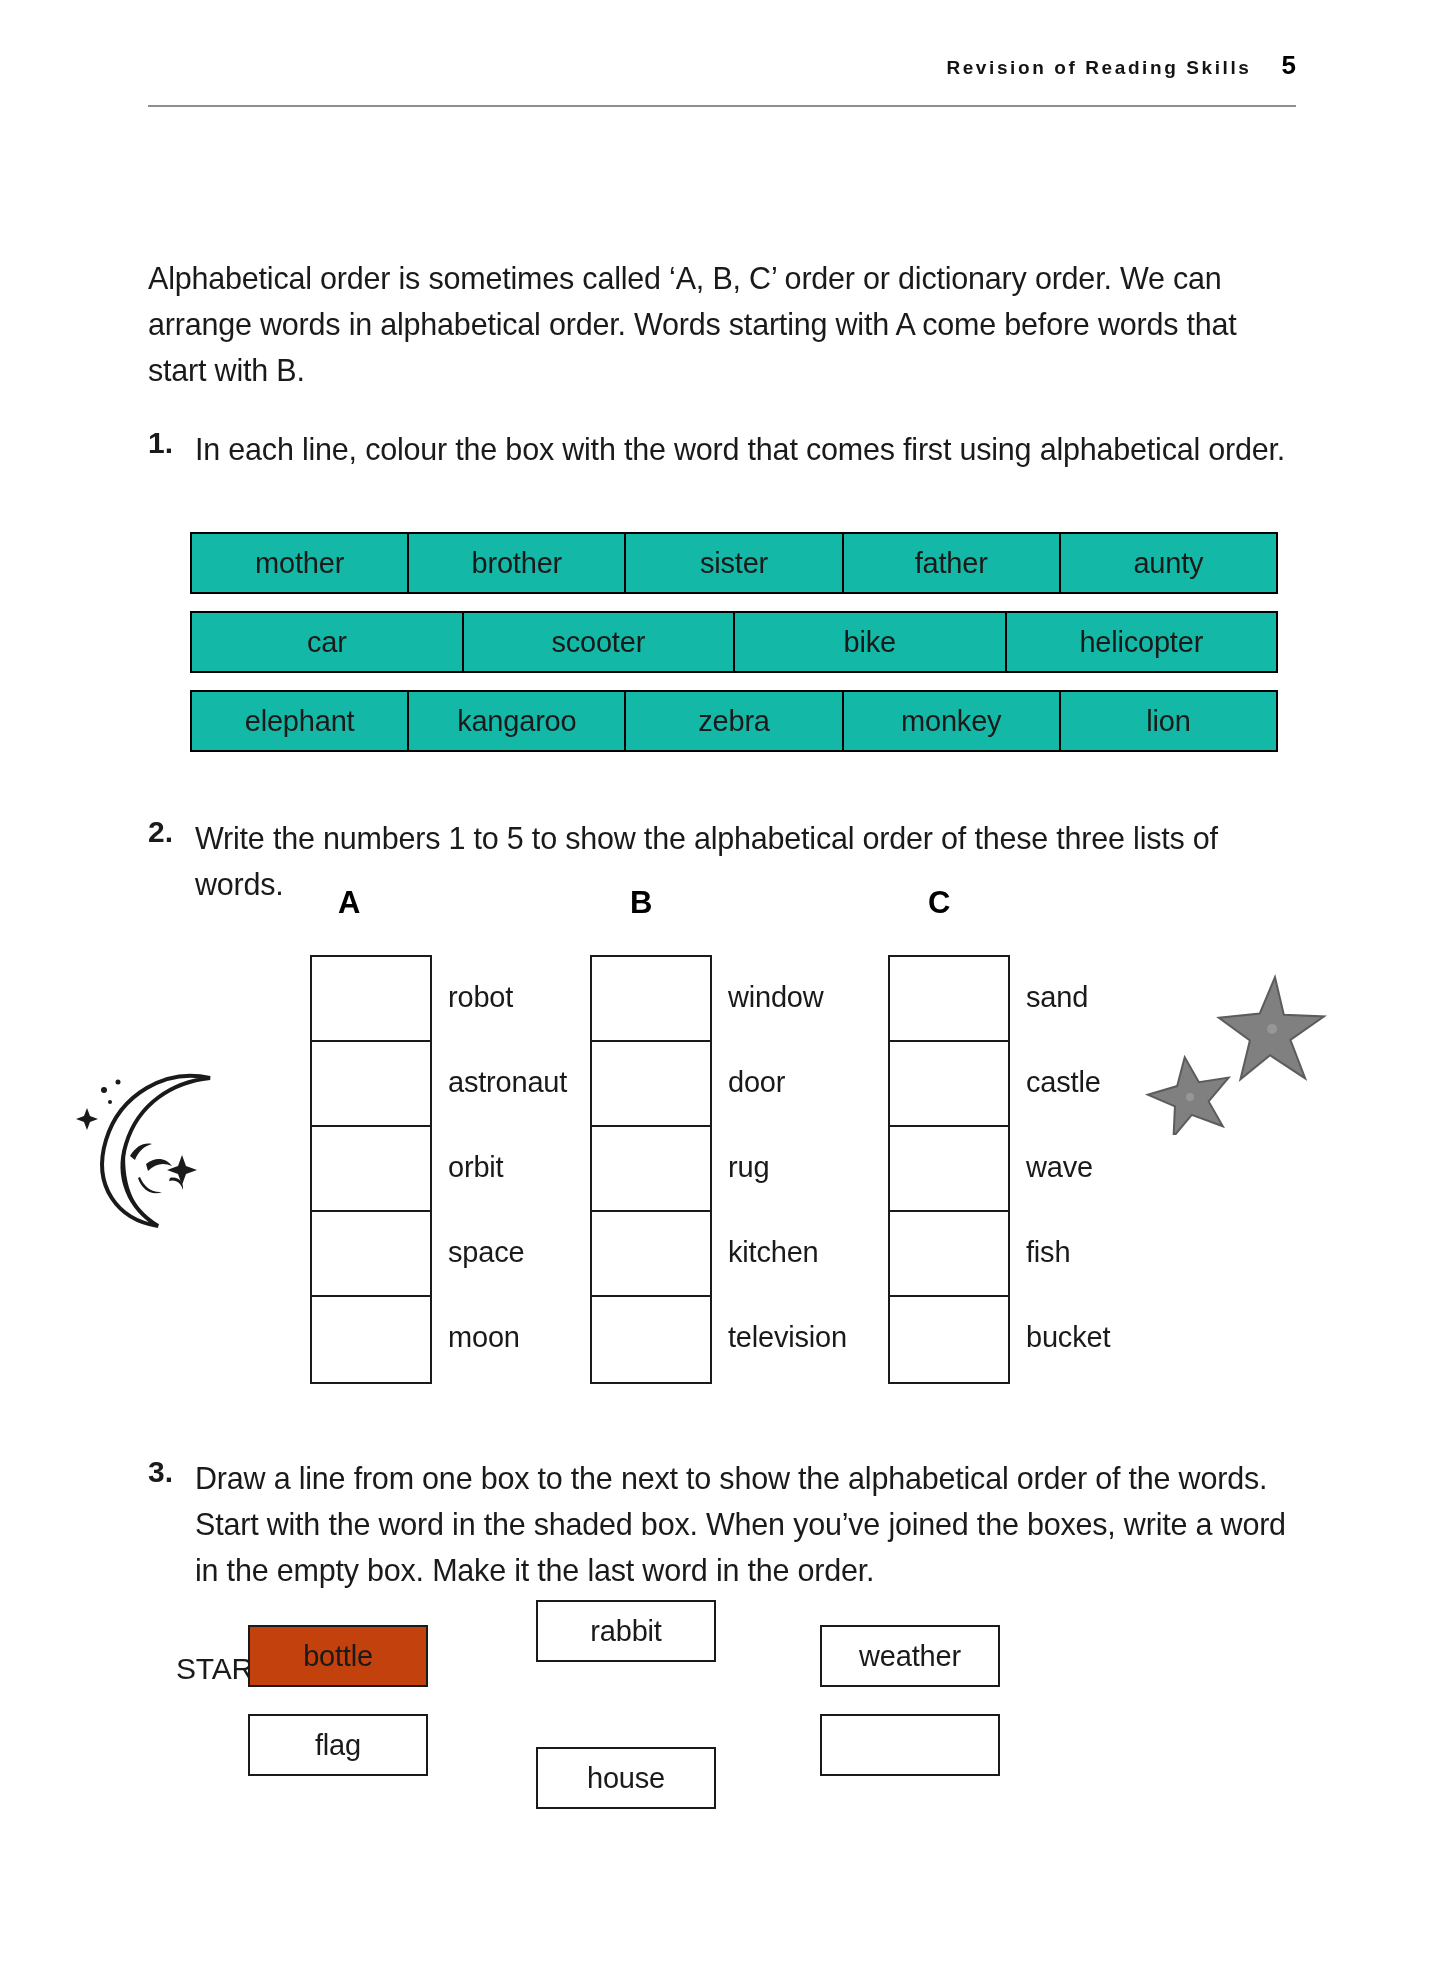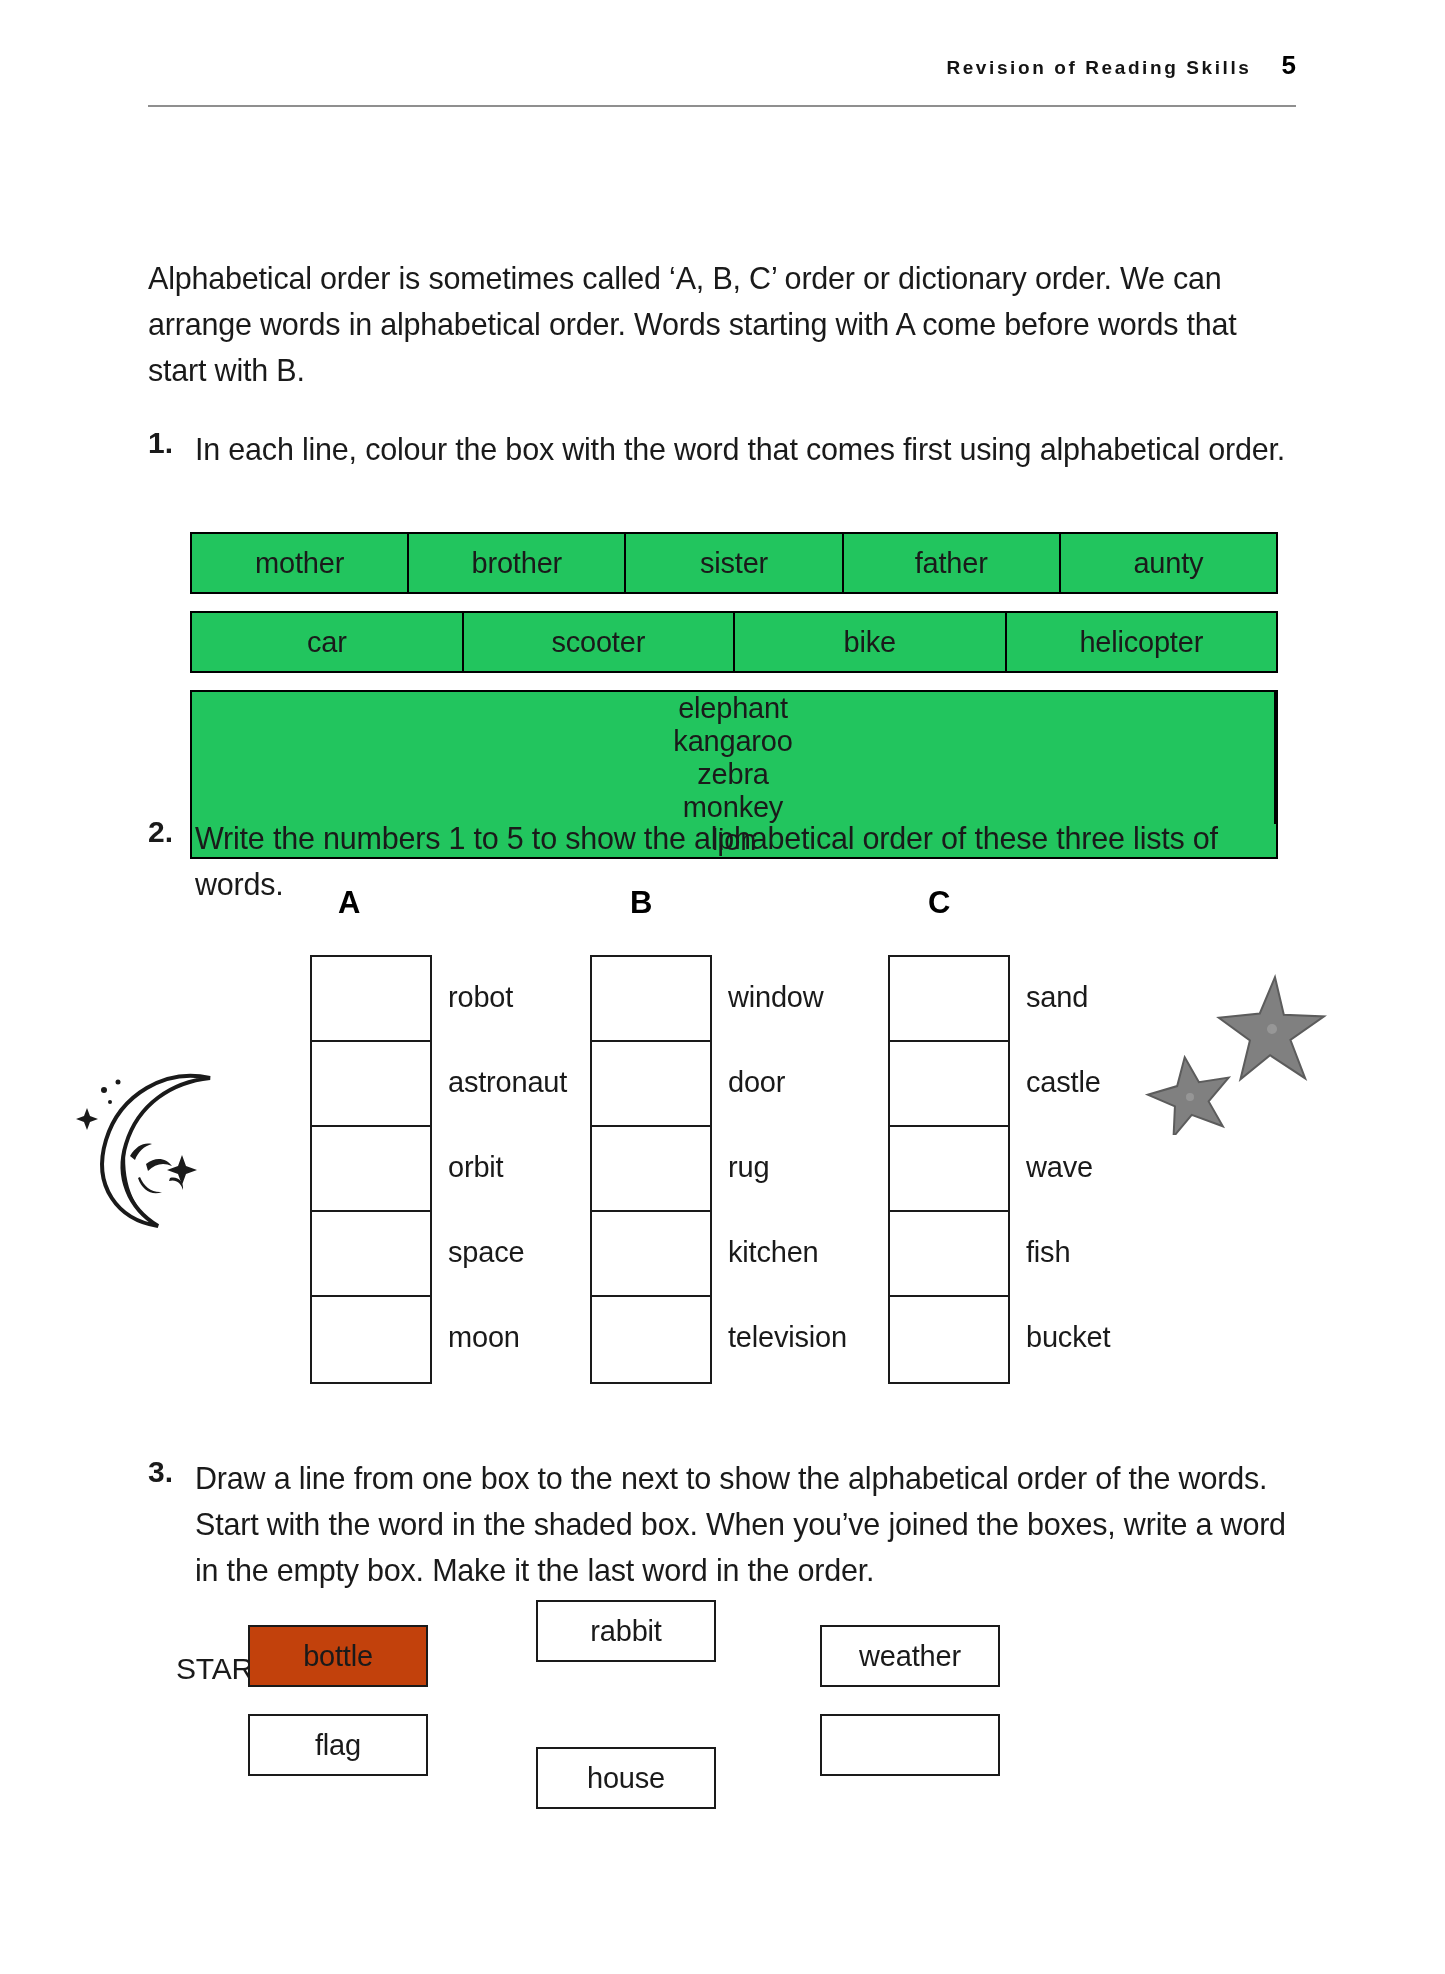--- a/index.html
+++ b/index.html
@@ -63,23 +63,24 @@
   #q2{left:148px;top:815px;width:1160px;}
   #q3{left:148px;top:1455px;width:1160px;}
 
   
   .grid{position:absolute;left:190px;}
   .grid-row{
     display:flex;
     width:1084px;
     border:2px solid #000;
     margin-bottom:17px;
-    background:#22c55e;
-  }
-  .grid-row:last-child{margin-bottom:0;flex-direction:column;}
+    background:#14b8a6;
+    align-items:flex-end;
+  }
+  .grid-row:last-child{margin-bottom:0;}
   .grid-cell{
     flex:1 1 0;
     border-right:2px solid #000;
     height:58px;
     display:flex;align-items:center;justify-content:center;
     font-size:29px;
     letter-spacing:-0.2px;
   }
   .grid-cell:last-child{border-right:none;}
 

